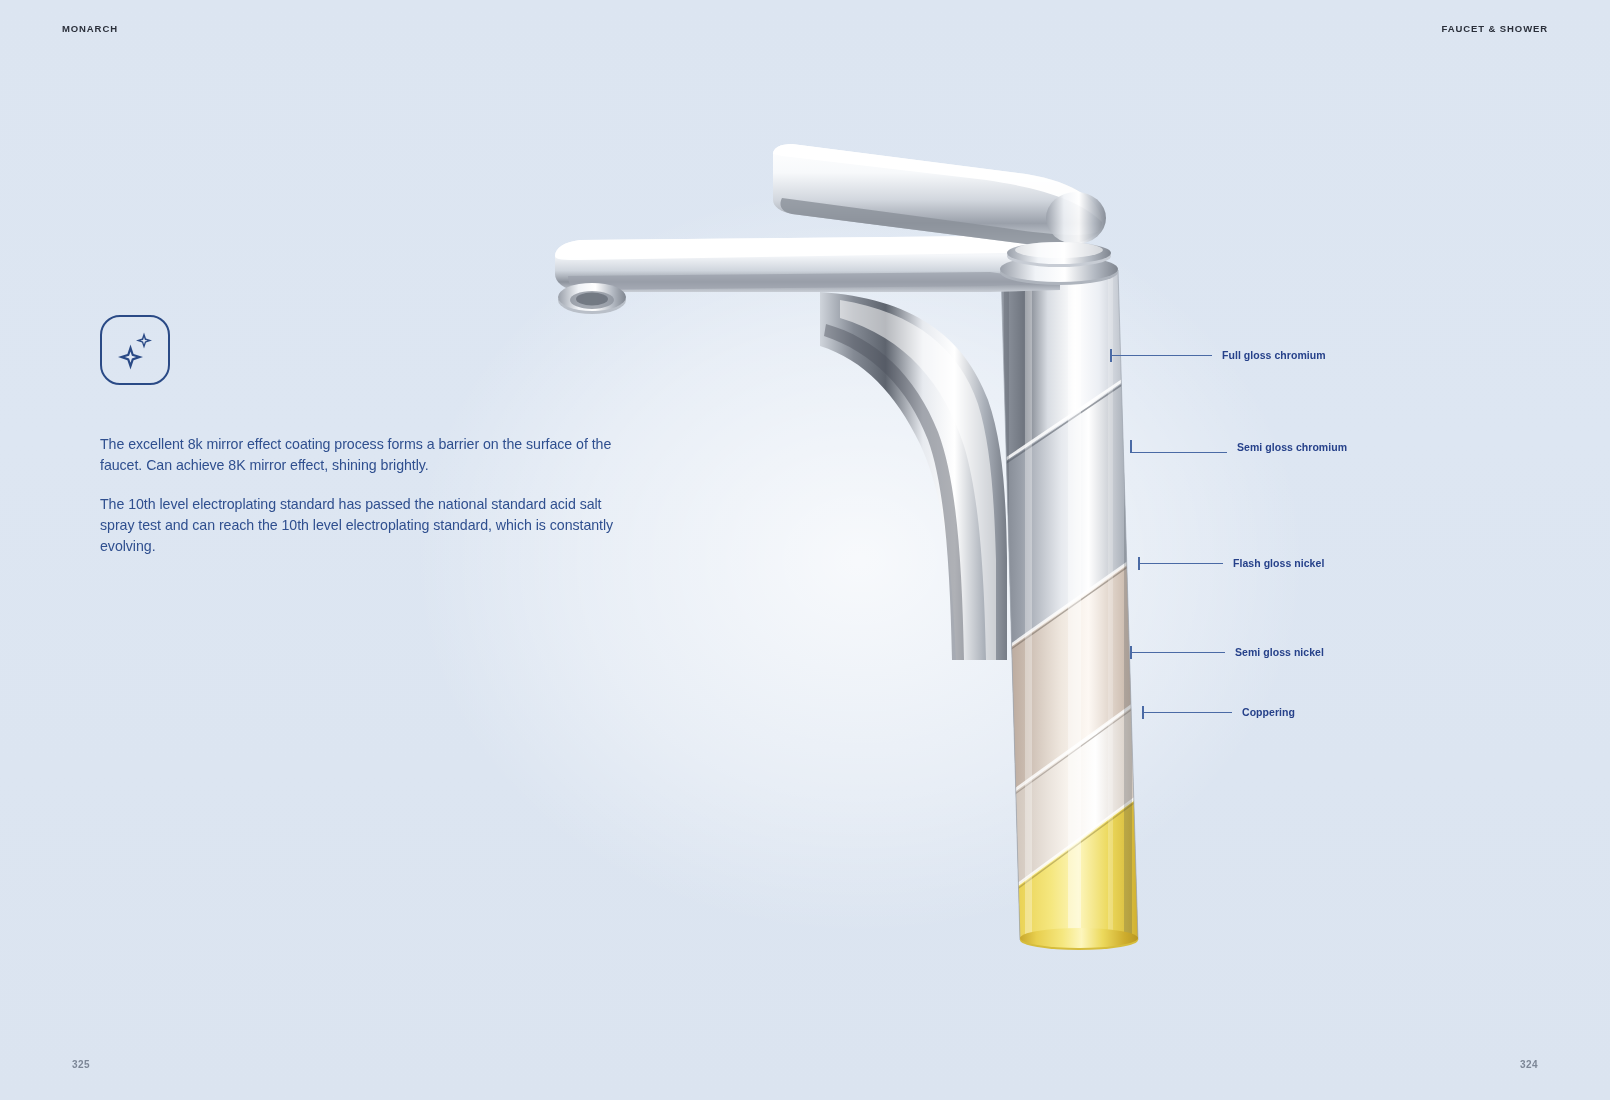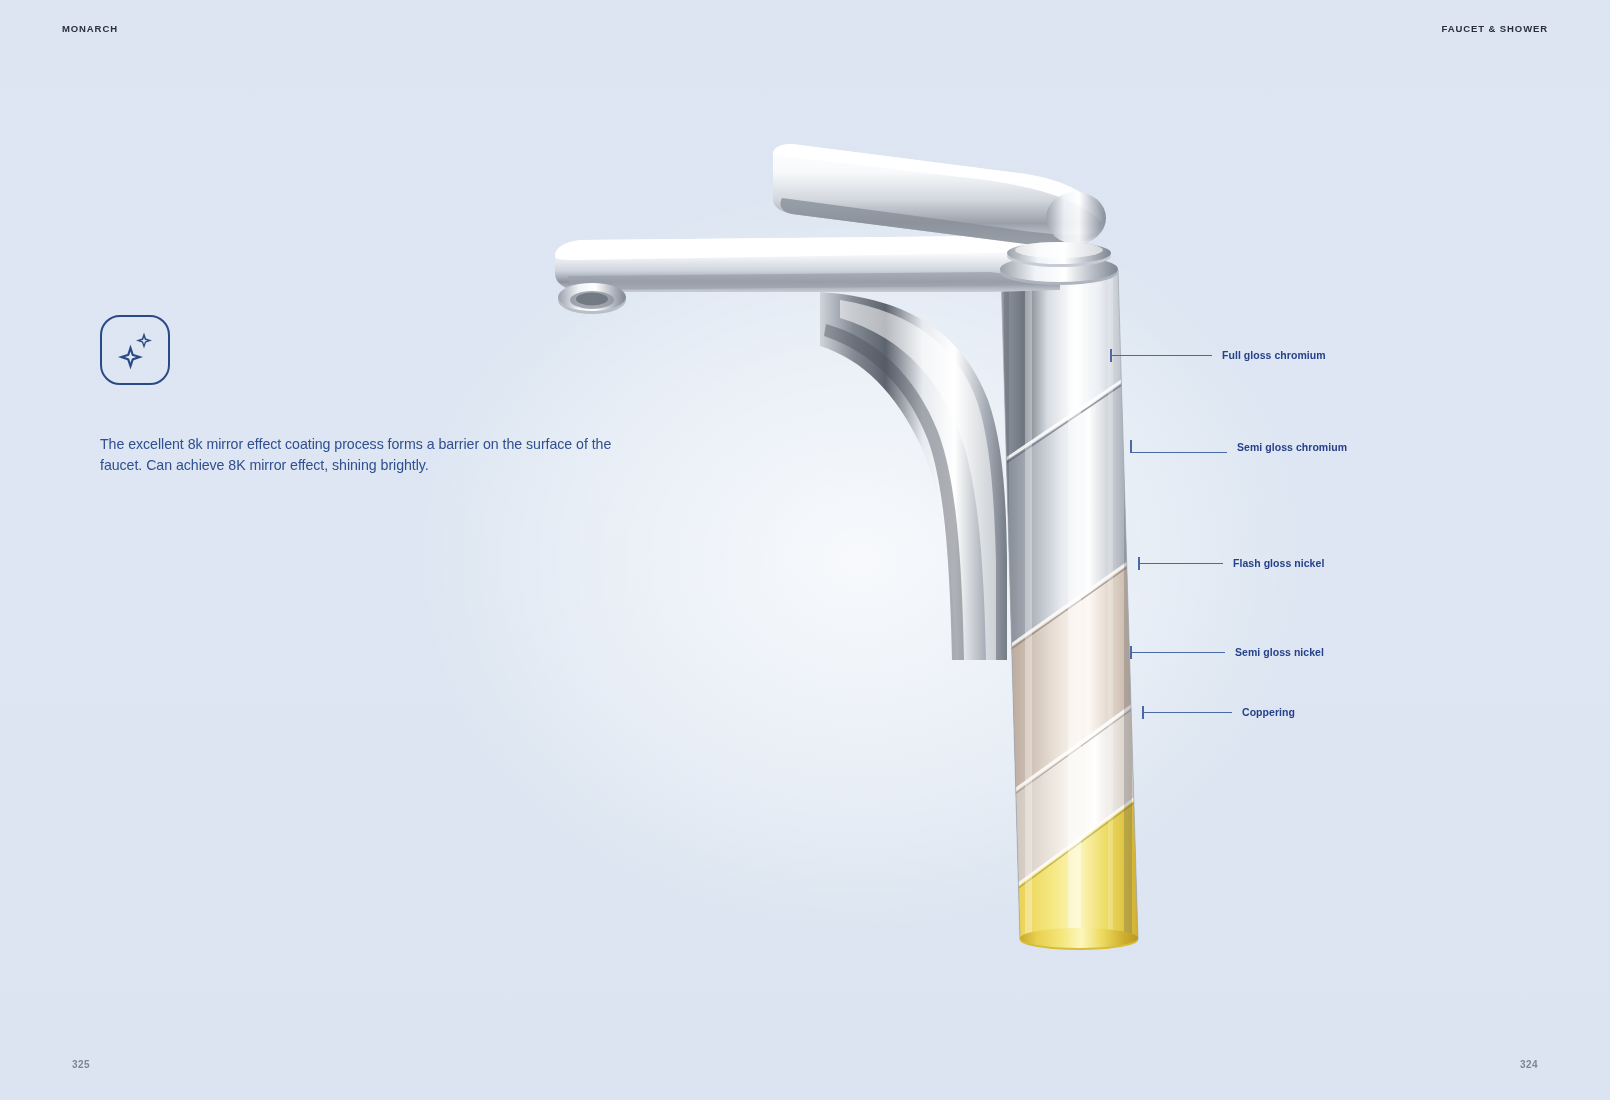--- a/index.html
+++ b/index.html
@@ -113,20 +113,21 @@
           <path d="M17.5 23.5 L18.9 27.8 L23.1 29.1 L18.9 30.4 L17.5 34.7 L16.1 30.4 L11.9 29.1 L16.1 27.8 Z" fill="#e3eaf5"></path>
           <path d="M31.0 4.5 L33.0 10.6 L39.0 12.6 L33.0 14.6 L31.0 20.6 L29.0 14.6 L23.0 12.6 L29.0 10.6 Z" fill="#2a4a86"></path>
           <path d="M31.0 9.2 L31.9 12.0 L34.6 12.6 L31.9 13.5 L31.0 16.2 L30.1 13.5 L27.4 12.6 L30.1 12.0 Z" fill="#e3eaf5"></path>
         </svg>
       </span>
     </div>
 
 
     <div class="body-block">
       <p>The excellent 8k mirror effect coating process forms a barrier on the surface of the faucet. Can achieve 8K mirror effect, shining brightly.</p>
+      <p>The 10th level electroplating standard has passed the national standard acid salt spray test and can reach the 10th level electroplating standard, which is constantly evolving.</p>
     </div>
   </div>
 
   <div class="faucet">
     <svg width="680" height="850" viewBox="0 0 680 850">
       <defs>
 
         <linearGradient id="gChromeBody" x1="0" y1="0" x2="1" y2="0">
           <stop offset="0.00" stop-color="#c3c9d1"></stop>
           <stop offset="0.08" stop-color="#8e949e"></stop>

